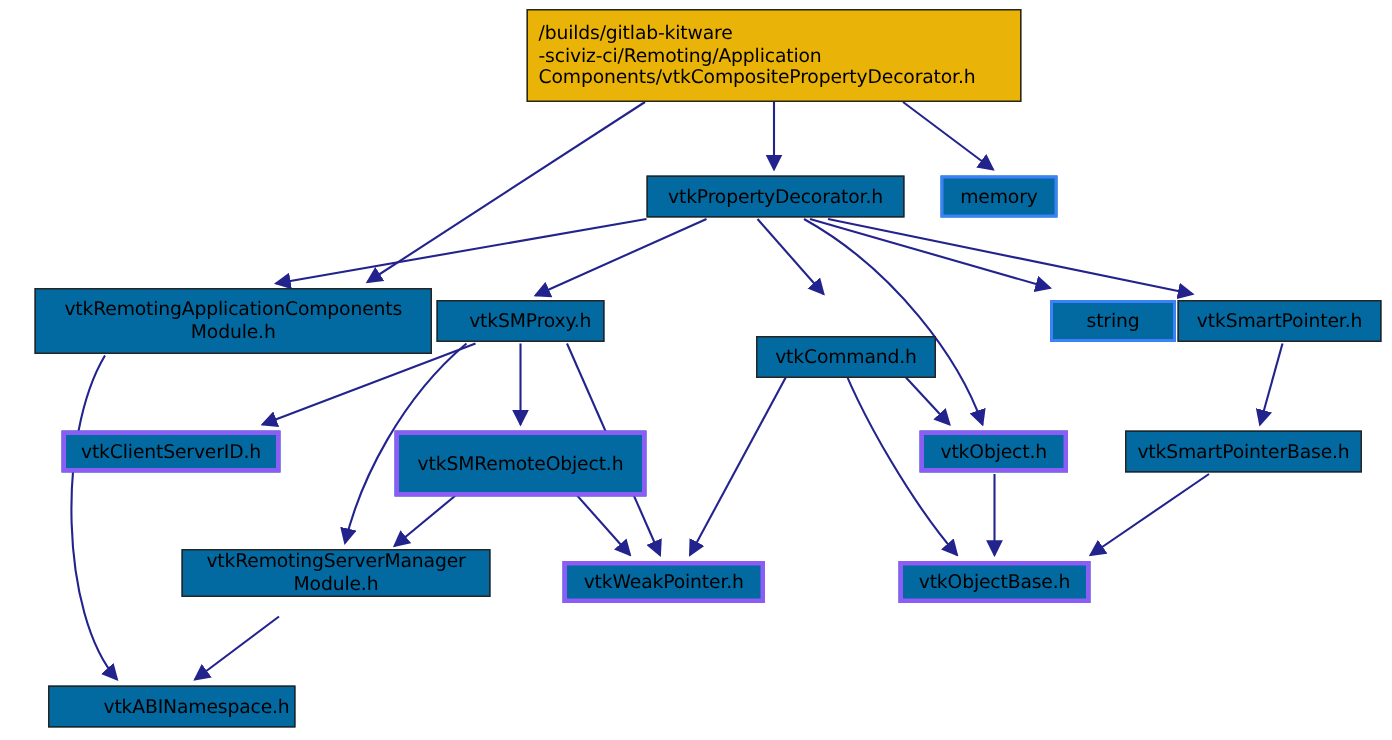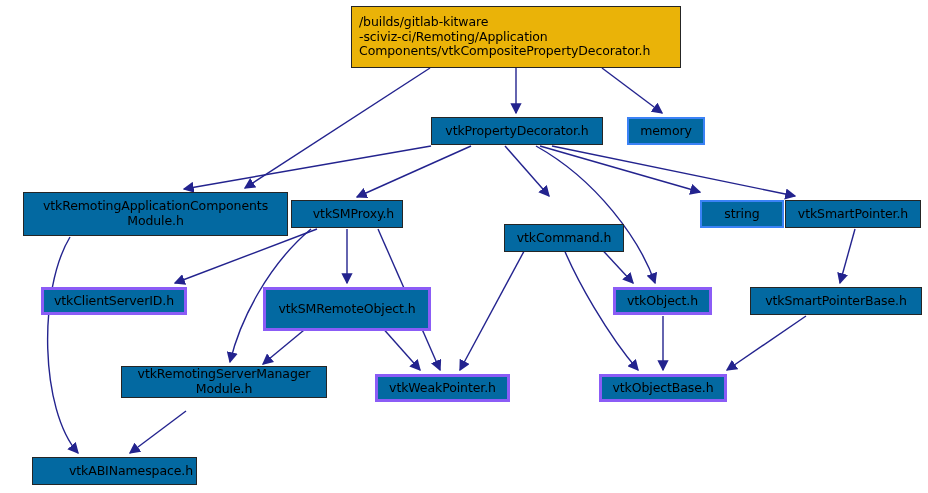--- a/index.html
+++ b/index.html
@@ -103,20 +103,20 @@
       <div class="node greybox" style="left: 627px; top: 117px; width: 78px; height: 28px;">memory</div>
       <div class="node solid" style="left: 3px; top: 192px; width: 265px; height: 44px; margin-left: 20px;">vtkRemotingApplicationComponents
 Module.h</div>
       <div class="node solid" style="left: 291px; top: 200px; width: 112px; height: 28px; padding-left: 16px;">vtkSMProxy.h</div>
       <div class="node solid" style="left: 504px; top: 192px; width: 120px; height: 28px; margin-top: 32px;">vtkCommand.h</div>
       <div class="node greybox" style="left: 700px; top: 200px; width: 84px; height: 28px;">string</div>
       <div class="node solid" style="left: 785px; top: 200px; width: 136px; height: 28px;">vtkSmartPointer.h</div>
       <div class="node redbox" style="left: 41px; top: 287px; width: 146px; height: 28px;">vtkClientServerID.h</div>
       <div class="node redbox" style="left: 263px; top: 287px; width: 168px; height: 44px;">vtkSMRemoteObject.h</div>
       <div class="node redbox" style="left: 613px; top: 287px; width: 99px; height: 28px;">vtkObject.h</div>
-      <div class="node solid" style="left: 750px; top: 287px; width: 172px; height: 28px;">vtkSmartPointerBase.h</div>
+      <div class="node solid" style="left: 750px; top: 287px; width: 158px; height: 28px;">vtkSmartPointerBase.h</div>
       <div class="node solid" style="left: 121px; top: 366px; width: 206px; height: 32px;">vtkRemotingServerManager
 Module.h</div>
       <div class="node redbox" style="left: 375px; top: 374px; width: 135px; height: 28px;">vtkWeakPointer.h</div>
       <div class="node redbox" style="left: 599px; top: 374px; width: 128px; height: 28px;">vtkObjectBase.h</div>
       <div class="node solid" style="left: 32px; top: 457px; width: 165px; height: 28px; padding-left: 36px;">vtkABINamespace.h</div>
     </div>
 </div>
 
 </body></html>

